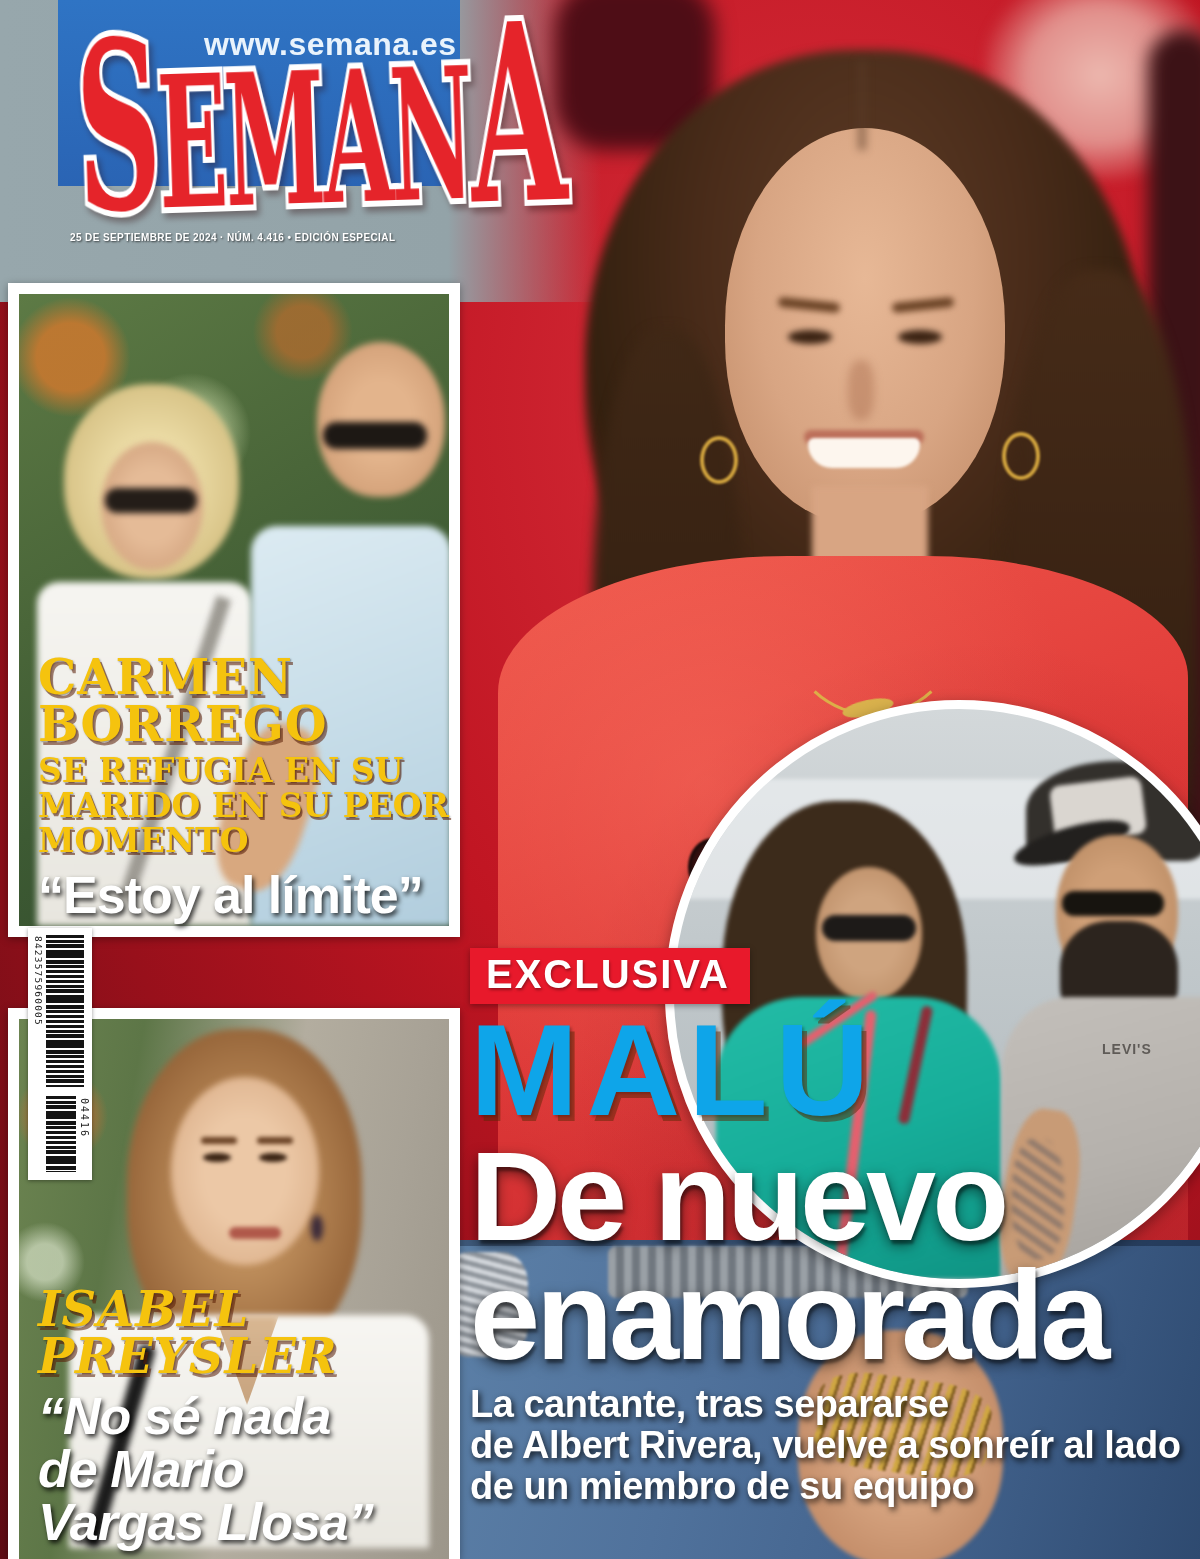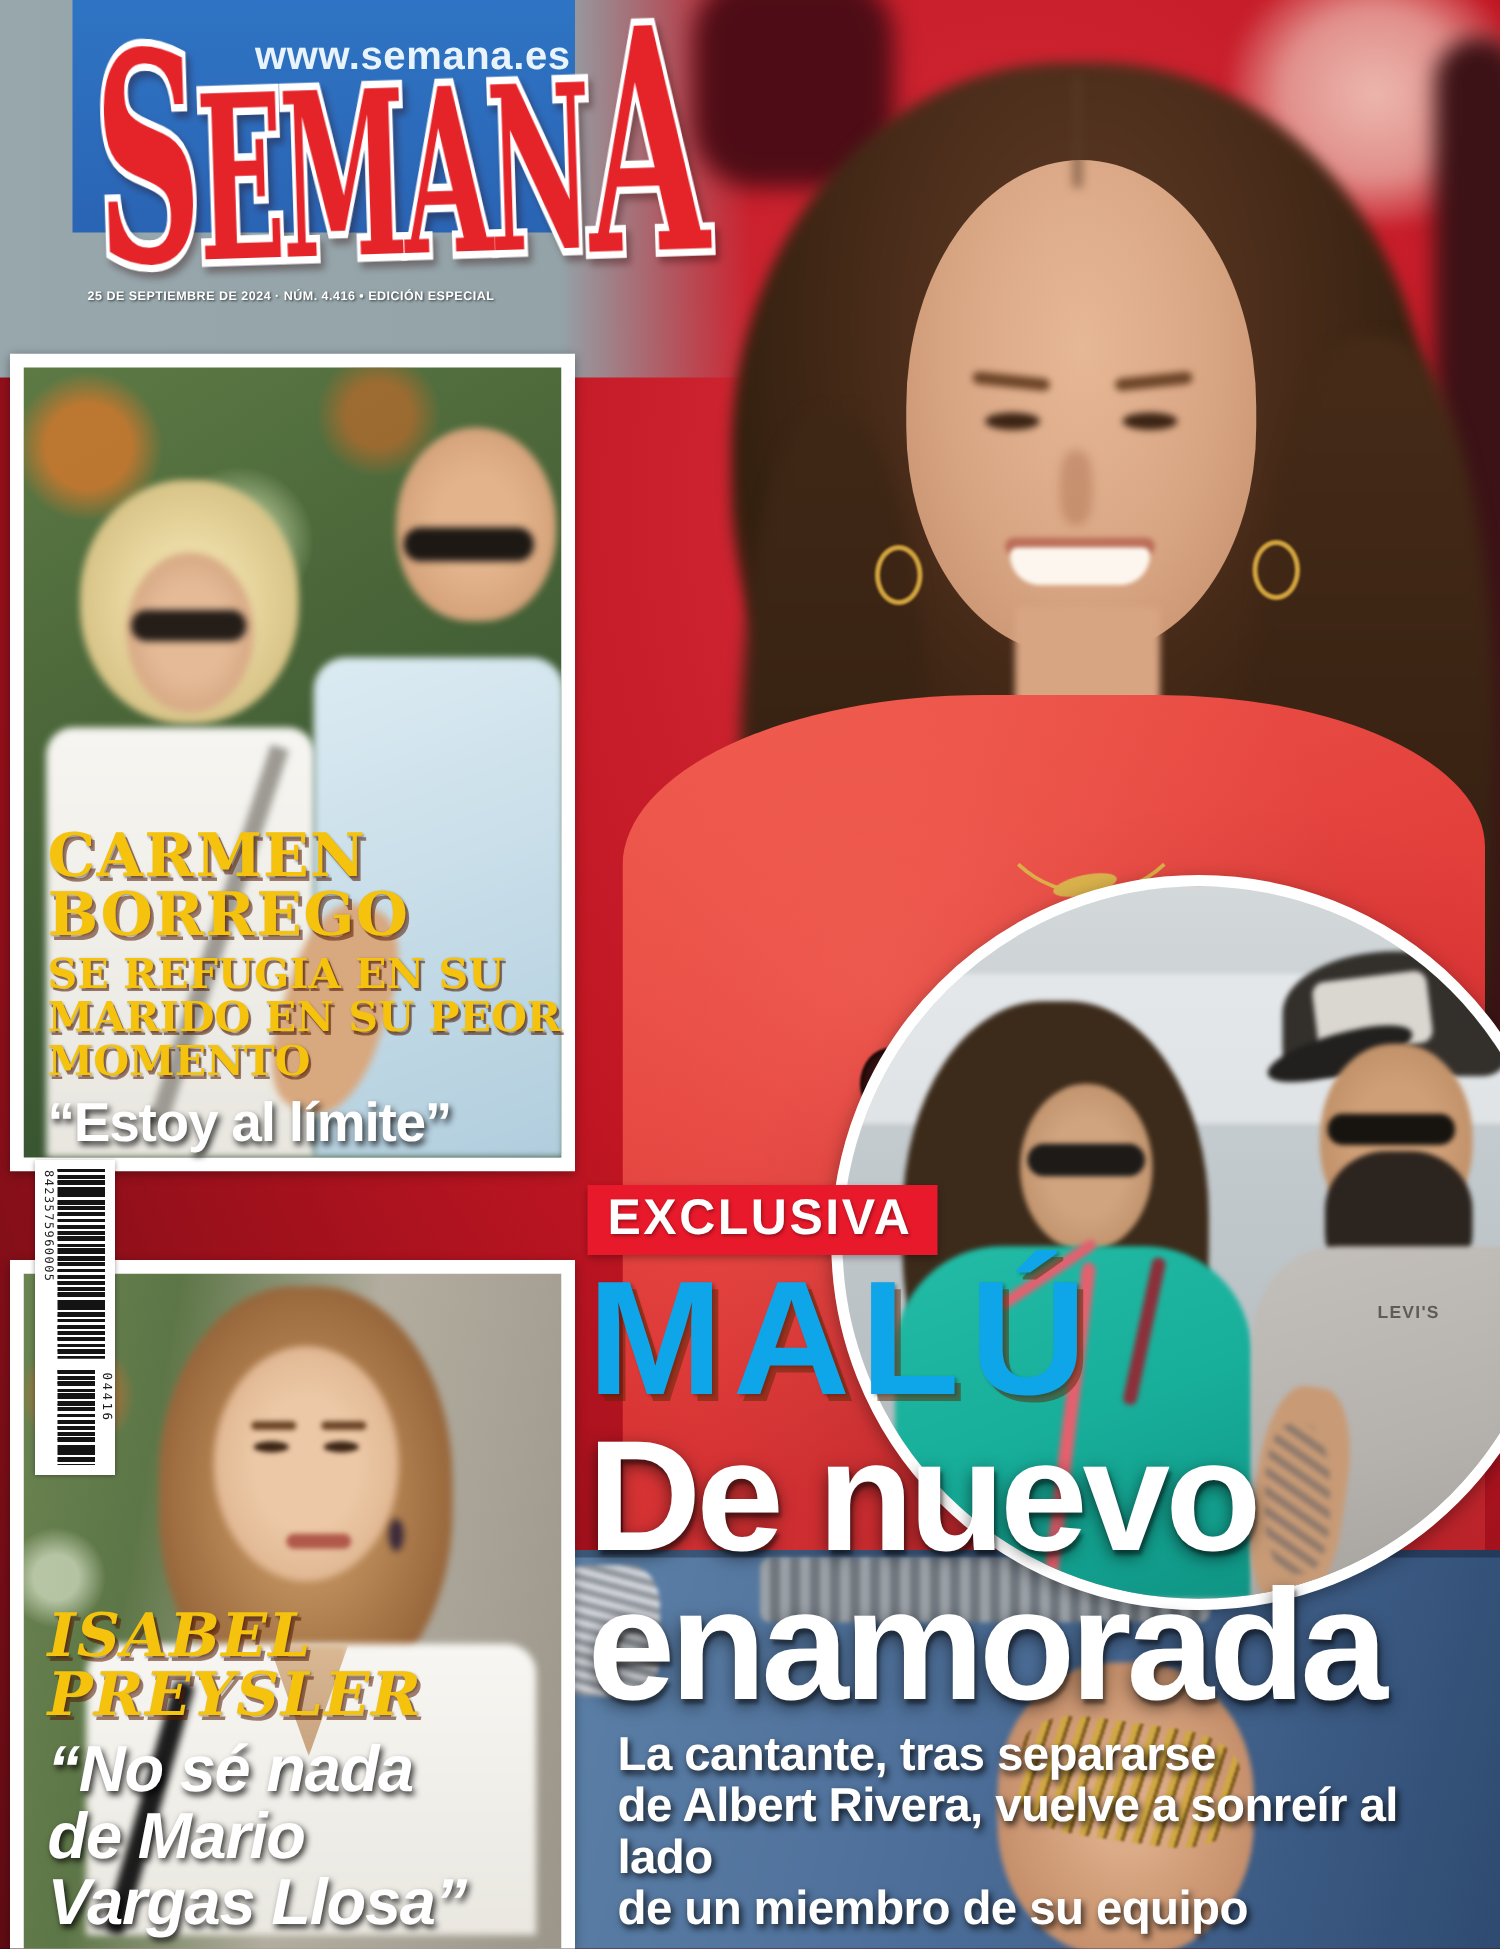--- a/index.html
+++ b/index.html
@@ -108,21 +108,21 @@
   .iw-collar{left:196px;top:296px;width:64px;height:90px;background:linear-gradient(#d9b893,#c7a37e);clip-path:polygon(50% 100%,0 0,100% 0);}
   .iw-strap{left:92px;top:322px;width:17px;height:210px;background:#1c1c1c;transform:rotate(16deg);border-radius:6px;}
 
   
   .card-text{position:absolute;left:30px;z-index:5;}
   .ct-carmen{bottom:16px;} .ct-isabel{bottom:10px;font-style:italic;}
   .y-name{font-family:"DejaVu Serif", serif;font-weight:bold;font-size:48px;line-height:.98;color:#f5c30e;
     text-shadow:3px 4px 0 rgba(88,28,4,.55),1px 1px 2px rgba(0,0,0,.4);letter-spacing:1px;}
   .y-kicker{font-family:"DejaVu Serif", serif;font-weight:bold;font-size:33px;line-height:1.06;color:#f5c30e;
     text-shadow:2px 3px 0 rgba(88,28,4,.55),1px 1px 2px rgba(0,0,0,.4);margin-top:6px;}
-  .w-quote{font-weight:bold;font-size:44px;color:#ffffff;line-height:1.0;margin-top:10px;
+  .w-quote{font-weight:bold;font-size:52px;color:#ffffff;line-height:1.0;margin-top:10px;
     text-shadow:2px 3px 5px rgba(0,0,0,.8);letter-spacing:-1px;}
   .w-quote-big{font-size:52px;line-height:1.02;}
 
   
   .barcode{left:28px;top:928px;width:64px;height:252px;background:#fff;z-index:4;box-shadow:0 1px 4px rgba(0,0,0,.4);}
   .bars{position:absolute;left:18px;width:38px;background-color:#fff;
     background-image:repeating-linear-gradient(180deg,#141414 0 3px,rgba(0,0,0,0) 3px 5px),
                      repeating-linear-gradient(180deg,#141414 0 2px,rgba(0,0,0,0) 2px 9px);}
   .bars1{top:7px;height:152px;}
   .bars2{top:168px;height:76px;width:30px;}
@@ -157,21 +157,21 @@
   .levis{position:absolute;left:428px;top:332px;font-weight:bold;font-size:14px;color:#5f5b57;letter-spacing:1px;}
 
   
   .headline{left:470px;top:948px;width:730px;z-index:6;}
   .tag{display:inline-block;background:#e8192b;color:#fff;font-weight:bold;font-size:40px;letter-spacing:2px;
     padding:4px 20px 7px 16px;text-shadow:1px 2px 3px rgba(0,0,0,.35);box-shadow:0 2px 6px rgba(0,0,0,.35);}
   .malu{font-family:Liberation Sans, sans-serif;font-weight:bold;font-size:130px;line-height:1.02;color:#0ea5e9;letter-spacing:8px;
     text-shadow:5px 6px 0 rgba(92,40,5,.5),2px 2px 3px rgba(0,0,0,.3);}
   .head-line{font-weight:bold;font-size:126px;line-height:.95;letter-spacing:-4px;color:#fff;
     text-shadow:0 5px 14px rgba(0,0,0,.55),2px 4px 3px rgba(0,0,0,.4);}
-  .dek{margin-top:8px;margin-left:24px;}
+  .dek{margin-top:8px;}
   .dek div{font-weight:bold;font-size:38px;line-height:1.08;color:#fff;letter-spacing:-.5px;
     text-shadow:2px 3px 6px rgba(0,0,0,.8);}
 </style>
 </head>
 <body>
 
 <div class="abs main-photo">
   <div class="abs grey-zone"></div>
   <div class="abs top-dark"></div>
   <div class="abs top-pink"></div>

